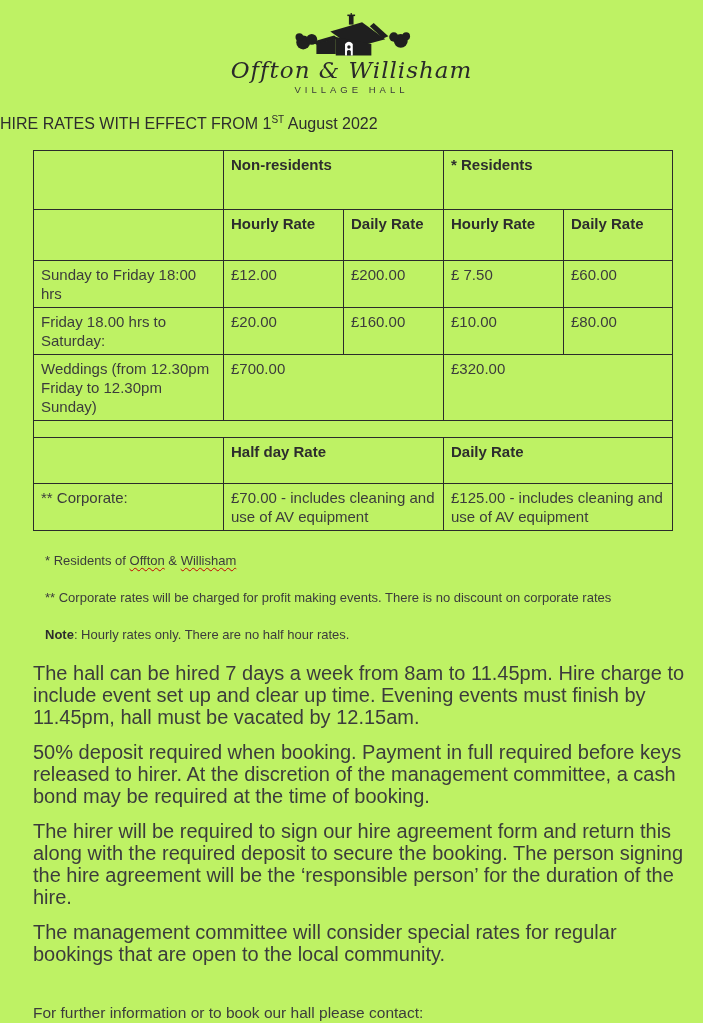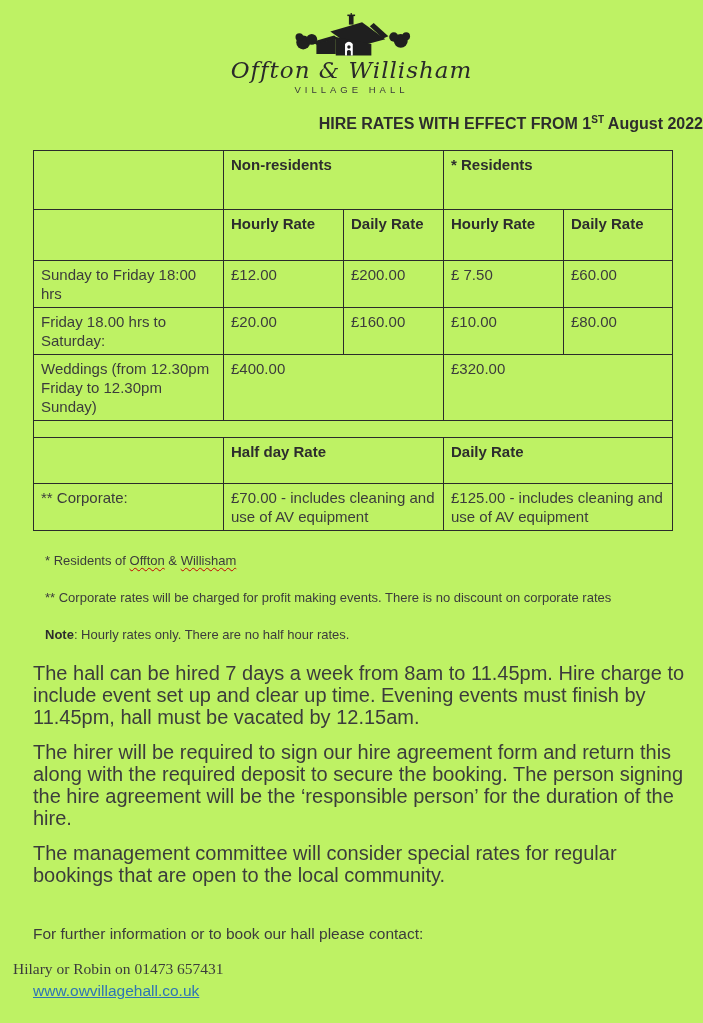--- a/index.html
+++ b/index.html
@@ -26,24 +26,24 @@
     letter-spacing: 1px;
   }
   .logo-caps {
     font-size: 9.5px;
     color: #3a3a3a;
     letter-spacing: 4px;
     margin-top: 1px;
   }
   
   .doc-title {
-    text-align: right;
+    text-align: left;
     margin-top: 19px;
     font-size: 16px;
-    font-weight: bold;
+    font-weight: normal;
     color: #2d2d2d;
   }
   .doc-title sup { font-size: 10px; vertical-align: super; }
   
   table.rates {
     border-collapse: collapse;
     table-layout: fixed;
     margin: 17px 0 0 33px;
     width: 639px;
     font-size: 15px;
@@ -171,21 +171,21 @@
       </tr>
       <tr class="r-fri">
         <td>Friday 18.00 hrs to Saturday:</td>
         <td>£20.00</td>
         <td>£160.00</td>
         <td>£10.00</td>
         <td>£80.00</td>
       </tr>
       <tr class="r-wed">
         <td>Weddings (from 12.30pm Friday to 12.30pm Sunday)</td>
-        <td colspan="2">£400.00</td>
+        <td colspan="2">£700.00</td>
         <td colspan="2">£320.00</td>
       </tr>
       <tr class="r-spacer">
         <td colspan="5"></td>
       </tr>
       <tr class="r-half">
         <td></td>
         <td class="hdr" colspan="2">Half day Rate</td>
         <td class="hdr" colspan="2">Daily Rate</td>
       </tr>
@@ -197,20 +197,21 @@
     </tbody>
   </table>
 
   <div class="footnote"><span>* Residents of </span><span class="squiggle">Offton</span><span> &amp; </span><span class="squiggle">Willisham</span></div>
 
   <div class="footnote">** Corporate rates will be charged for profit making events. There is no discount on corporate rates</div>
 
   <div class="footnote"><b>Note</b><span>: Hourly rates only.  There are no half hour rates.</span></div>
 
   <p class="body-para first">The hall can be hired 7 days a week from 8am to 11.45pm.  Hire charge to include event set up and clear up time.  Evening events must finish by 11.45pm, hall must be vacated by 12.15am.</p>
+  <p class="body-para">50% deposit required when booking. Payment in full required before keys released to hirer. At the discretion of the management committee, a cash bond may be required at the time of booking.</p>
   <p class="body-para">The hirer will be required to sign our hire agreement form and return this along with the required deposit to secure the booking.  The person signing the hire agreement will be the ‘responsible person’ for the duration of the hire.</p>
   <p class="body-para">The management committee will consider special rates for regular bookings that are open to the local community.</p>
 
   <div class="contact-intro">For further information or to book our hall please contact:</div>
   <div class="contact-phone">Hilary or Robin on 01473 657431</div>
   <div class="contact-link-line">
     <a>www.owvillagehall.co.uk</a>
   </div>
 
 </div>

